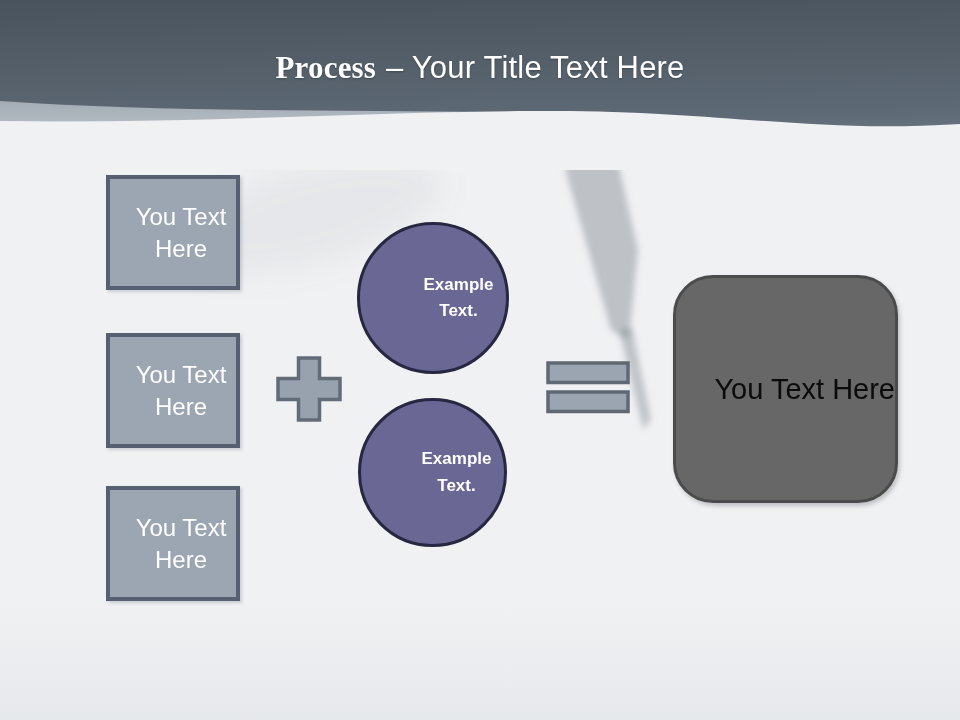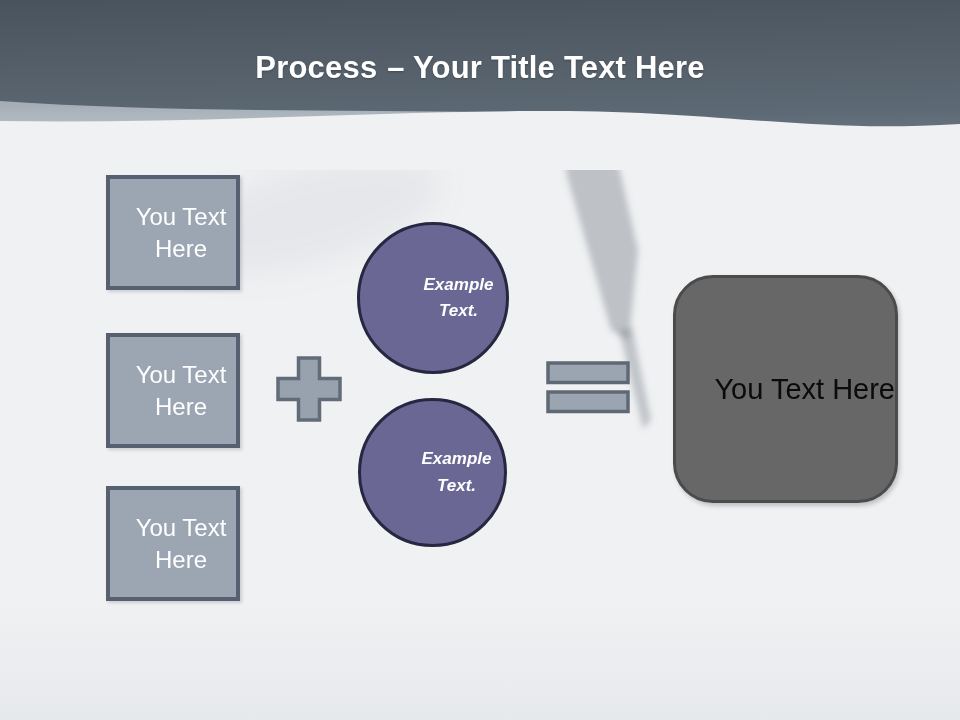--- a/index.html
+++ b/index.html
@@ -13,41 +13,41 @@
     background:linear-gradient(180deg,rgba(210,216,222,0) 0%,rgba(205,212,219,0.28) 100%);
     pointer-events:none;z-index:0;
   }
   .bg-shadows{position:absolute;top:0;left:0;z-index:1;}
   .header-svg{position:absolute;top:0;left:0;z-index:2;}
   .slide-title{
     position:absolute;top:50px;left:0;width:960px;z-index:3;
     text-align:center;color:#ffffff;font-size:31px;letter-spacing:.2px;
     text-shadow:0 1px 2px rgba(0,0,0,0.25);
   }
-  .slide-title .t-bold{font-weight:700;}
-  .slide-title .t-rest{font-weight:700;margin-left:.32em;text-align:right;}
+  .slide-title .t-bold{font-weight:700;font-family:Liberation Serif, serif;}
+  .slide-title .t-rest{font-weight:400;margin-left:.32em;text-align:right;}
   .shape{position:absolute;display:flex;align-items:center;justify-content:flex-end;
     text-align:center;box-sizing:border-box;z-index:3;}
   .input-box{
     left:106px;width:134px;height:115px;
     background:var(--input-fill,#9ba6b2);
     border:4px solid var(--input-border,#566070);
     color:#fff;font-size:24px;line-height:1.33;
     box-shadow:2px 2px 3px rgba(90,100,112,0.25);
   }
   .input-box .lbl{width:110px;}
   #input-box-1{top:175px;} #input-box-2{top:333px;} #input-box-3{top:486px;}
   .op-icon{position:absolute;z-index:3;}
   #plus-icon{left:276px;top:356px;}
   #equals-icon{left:545px;top:360px;}
   .example-circle{
     border-radius:50%;
     background:var(--circle-fill,#6b6795);
     border:3px solid var(--circle-border,#272741);
-    color:#fff;font-size:17px;font-weight:700;font-style:italic;line-height:1.55;
+    color:#fff;font-size:17px;font-weight:700;line-height:1.55;
   }
   .example-circle .lbl{width:95px;}
   #example-circle-1{left:357px;top:222px;width:152px;height:152px;}
   #example-circle-2{left:358px;top:398px;width:149px;height:149px;}
   .result-box{
     left:673px;top:275px;width:225px;height:228px;border-radius:40px;
     background:var(--result-fill,#676767);
     border:3px solid var(--result-border,#4b4b4b);
     color:#0b0b0b;font-size:29px;
     box-shadow:2px 3px 4px rgba(80,84,90,0.3);

